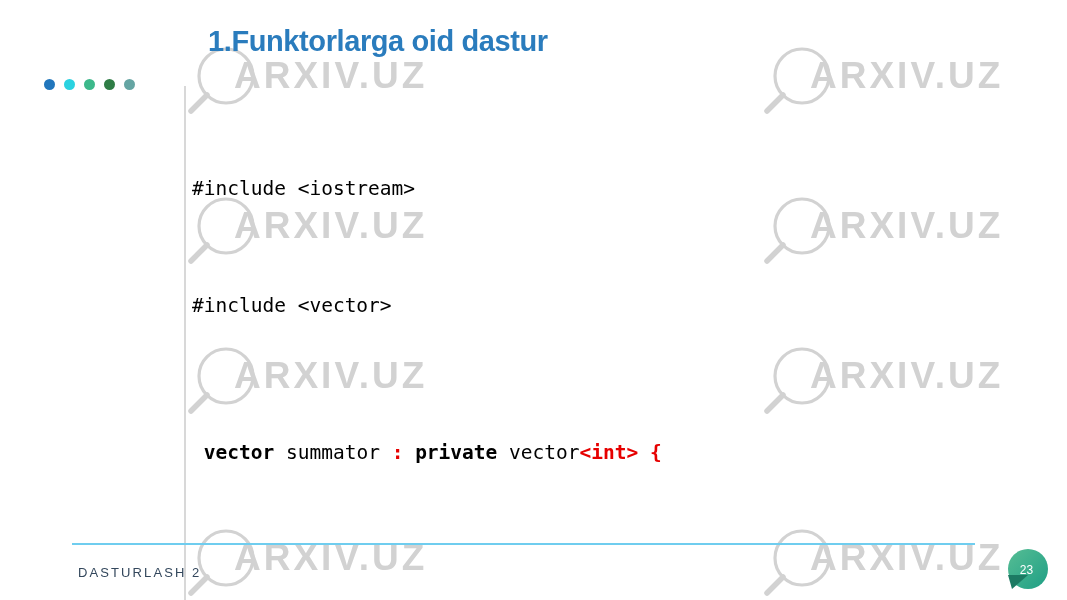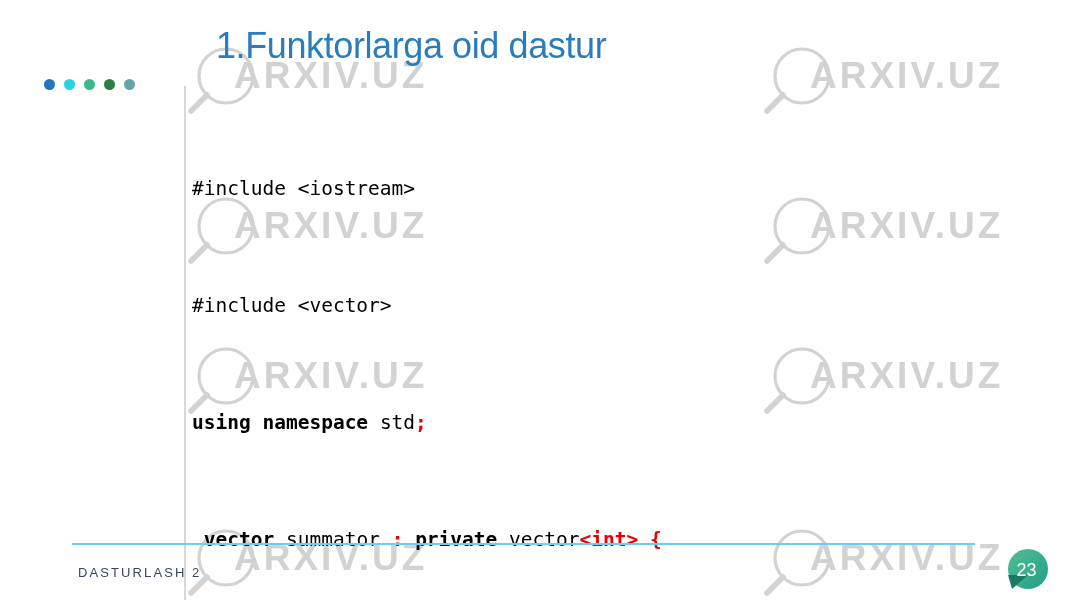--- a/index.html
+++ b/index.html
@@ -51,26 +51,26 @@
   }
   .dot {
     width: 11px;
     height: 11px;
     border-radius: 50%;
   }
 
   
   #title {
     position: absolute;
-    left: 216px;
+    left: 208px;
     top: 25px;
     z-index: 4;
     font-family: "Liberation Sans", sans-serif;
-    font-size: 36px;
-    font-weight: normal;
+    font-size: 29px;
+    font-weight: bold;
     color: #2a7cbd;
     letter-spacing: -0.4px;
     white-space: nowrap;
   }
 
   
   #code-block {
     position: absolute;
     left: 184px;
     top: 86px;
@@ -130,21 +130,21 @@
   #page-badge-number {
     position: absolute;
     left: 0;
     top: 0;
     width: 44px;
     height: 44px;
     display: flex;
     align-items: center;
     justify-content: center;
     font-family: "Liberation Sans", sans-serif;
-    font-size: 18px;
+    font-size: 12px;
     color: #ffffff;
     padding-right: 3px;
     padding-bottom: 2px;
     box-sizing: border-box;
   }
 </style>
 </head>
 <body>
 
 <div id="slide">
@@ -233,21 +233,20 @@
   </div>
 
   <div id="title">1.Funktorlarga oid dastur</div>
 
   <div id="code-block">
 
     <div class="code-line"><span class="t-pre">#include</span><span class="t-id"> </span><span class="t-pre">&lt;iostream&gt;</span></div>
 
     <div class="code-line"><span class="t-pre">#include</span><span class="t-id"> </span><span class="t-pre">&lt;vector&gt;</span></div>
 
-    <div class="code-line"><span class="t-kw">using</span><span> </span><span class="t-kw">namespace</span><span> </span><span class="t-id">std</span><span class="t-punc">;</span></div>
 
     <div class="code-line"><span> </span><span class="t-kw">vector</span><span> </span><span class="t-id">summator</span><span> </span><span class="t-punc">:</span><span> </span><span class="t-kw">private</span><span> </span><span class="t-id">vector</span><span class="t-punc">&lt;int&gt;</span><span> </span><span class="t-punc">{</span></div>
 
     
 
     
 
     
 
     

